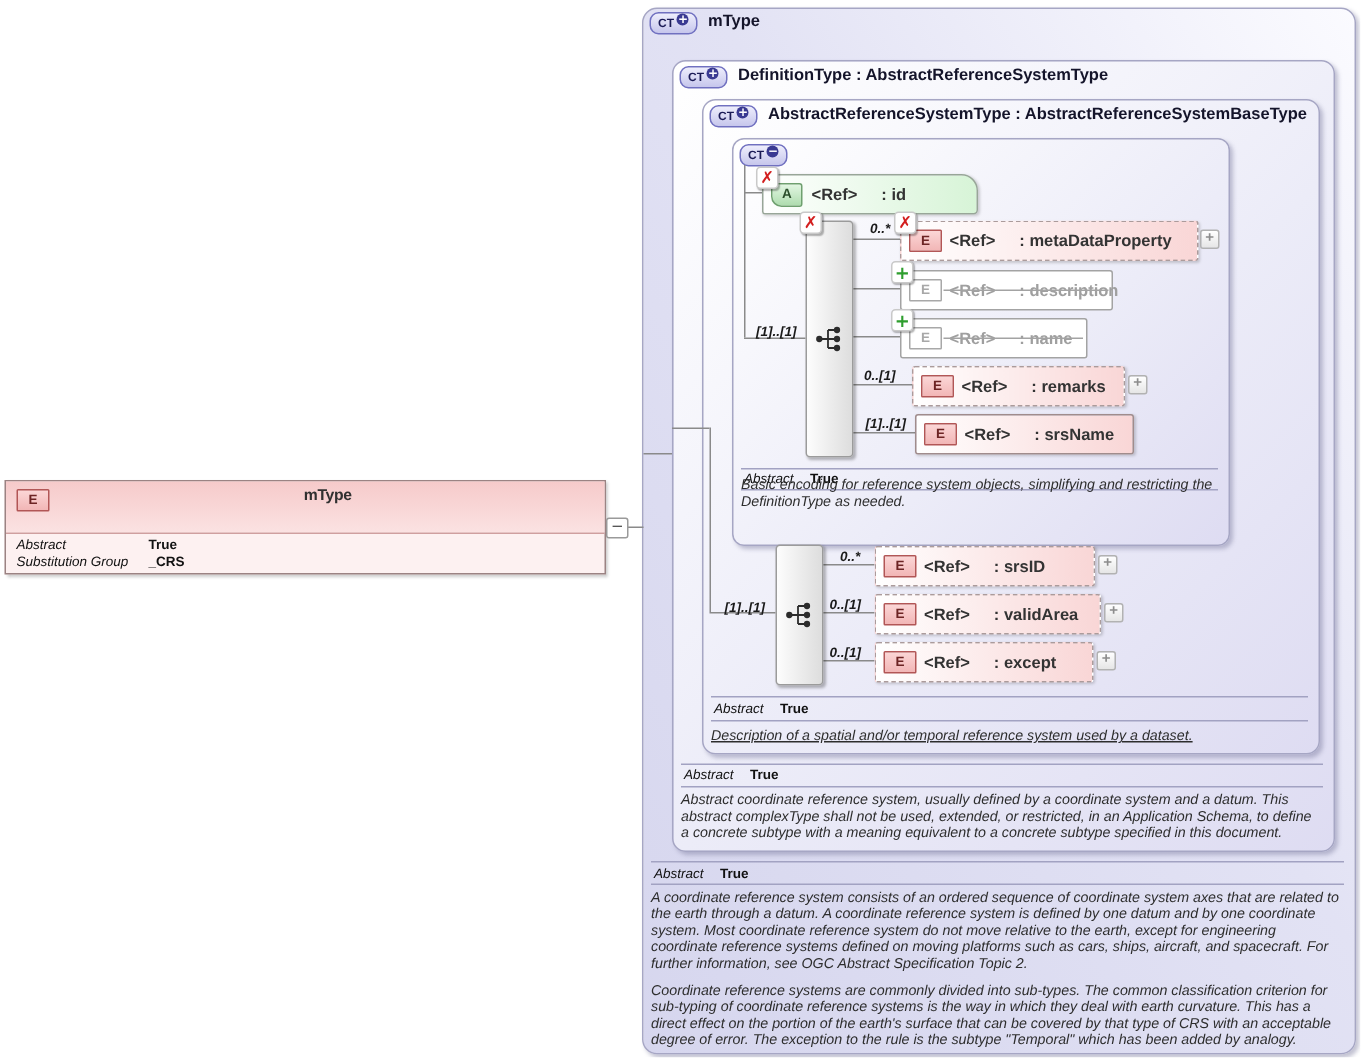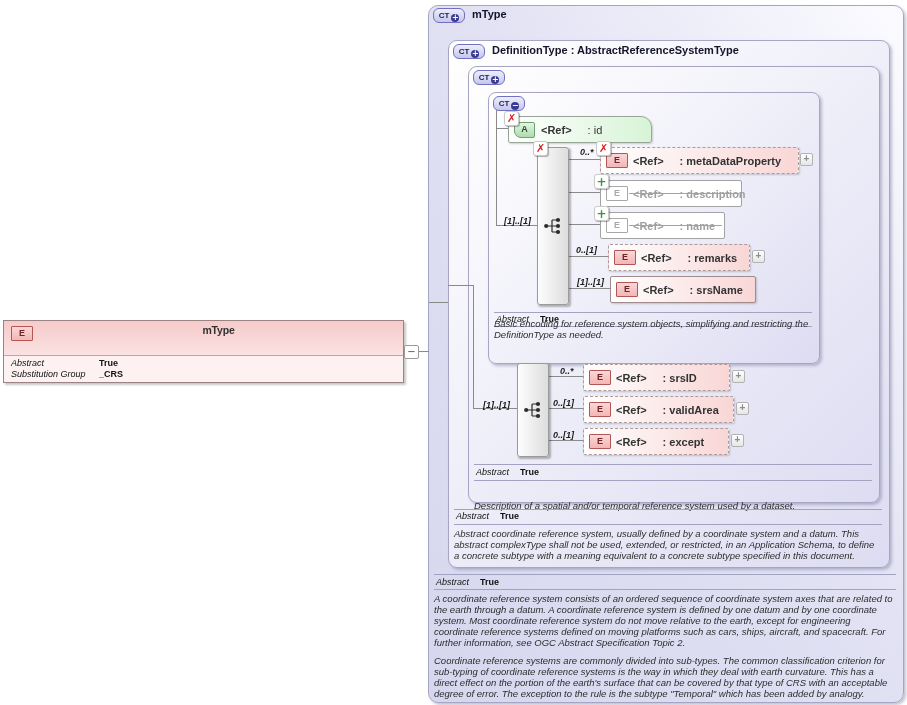--- a/index.html
+++ b/index.html
@@ -14,21 +14,21 @@
   #panel2{left:448px;top:40px;width:440px;height:526px;border-radius:9px;
           background:linear-gradient(135deg,#ffffff 0%,#ececf8 55%,#dedcf2 100%);}
   #panel3{left:468px;top:66px;width:410px;height:435px;border-radius:9px;
           background:linear-gradient(135deg,#ffffff 0%,#ececf8 55%,#dedcf2 100%);}
   #panel4{left:488px;top:92px;width:330px;height:270px;border-radius:8px;
           background:linear-gradient(135deg,#ffffff 0%,#ececf8 60%,#dedcf2 100%);}
 
   .phead{position:absolute;display:flex;align-items:flex-start;gap:7px;
          font-size:11px;font-weight:bold;color:#14142a;line-height:13px;white-space:nowrap;}
   .ct{flex:0 0 auto;width:30px;height:13px;margin-top:0;border:1px solid #7070c0;border-radius:6px;
-      background:linear-gradient(#eeeefc,#c6c6ec);display:flex;align-items:flex-end;justify-content:center;
+      background:linear-gradient(#eeeefc,#c6c6ec);display:flex;align-items:flex-start;justify-content:center;
       gap:2px;font-size:8px;font-weight:bold;color:#1a1a55;}
   .ct .c{width:8px;height:8px;border-radius:50%;background:#3a3a92;color:#ffffff;
          font-size:8px;line-height:8px;text-align:center;font-weight:bold;
          font-family:"DejaVu Sans",sans-serif;}
 
   
   .rule{position:absolute;height:1px;background:#a2a2c2;}
   .facet{position:absolute;font-size:9px;color:#101010;white-space:nowrap;}
   .facet .fl{font-style:italic;}
   .facet .fv{font-weight:bold;margin-left:11px;}
@@ -120,20 +120,21 @@
         <span>CT</span>
         <span class="c">+</span>
       </span>
     <span class="ptitle">DefinitionType : AbstractReferenceSystemType</span>
   </div>
   <div class="phead" style="left:473px;top:70px;">
     <span class="ct">
         <span>CT</span>
         <span class="c">+</span>
       </span>
+    <span class="ptitle">AbstractReferenceSystemType : AbstractReferenceSystemBaseType</span>
   </div>
   <div class="phead" style="left:493px;top:96px;">
     <span class="ct">
         <span>CT</span>
         <span class="c">−</span>
       </span>
   </div>
 
   <div class="hl" style="left:417px;top:351px;width:12px;"></div>
   <div class="hl" style="left:429px;top:302px;width:19px;"></div>
@@ -150,21 +151,21 @@
   <div class="hl" style="left:567px;top:256px;width:41px;"></div>
   <div class="hl" style="left:567px;top:288px;width:43px;"></div>
 
   <div class="hl" style="left:547px;top:376px;width:36px;"></div>
   <div class="hl" style="left:547px;top:408px;width:36px;"></div>
   <div class="hl" style="left:547px;top:440px;width:36px;"></div>
 
   <div id="attr-box">
     <span class="ai">A</span>
     <span class="t" style="font-size:11px;font-weight:bold;color:#333;">&lt;Ref&gt;</span>
-    <span class="t" style="font-size:11px;font-weight:normal;color:#333;margin-left:16px;">: id</span>
+    <span class="t" style="font-size:11px;font-weight:bold;color:#333;margin-left:16px;">: id</span>
   </div>
   <div class="bdg del" style="left:504px;top:111px;">✗</div>
 
   <div class="occ" style="left:504px;top:216px;">[1]..[1]</div>
   <div class="grp" style="left:537px;top:147px;height:156px;">
     <svg width="20" height="18" viewBox="0 0 20 18">
       <path d="M2 9 H9 M9 3 V15 M9 3 H14 M9 9 H14 M9 15 H14" stroke="#2b2b2b" stroke-width="1.2" fill="none"></path>
       <circle cx="3.2" cy="9" r="2.1" fill="#2b2b2b"></circle>
         <circle cx="15" cy="3" r="2.1" fill="#2b2b2b"></circle>
       <circle cx="15" cy="9" r="2.1" fill="#2b2b2b"></circle>
@@ -251,21 +252,21 @@
     <span class="t">&lt;Ref&gt;</span>
     <span class="t t2">: except</span>
   </div>
   <div class="xp" style="left:731px;top:434px;">+</div>
 
   <div class="rule" style="left:474px;top:464px;width:398px;"></div>
   <div class="facet" style="left:476px;top:467px;">
     <span class="fl">Abstract</span><span class="fv">True</span>
   </div>
   <div class="rule" style="left:474px;top:480px;width:398px;"></div>
-  <div class="anno" style="left:474px;top:500px;width:400px;">Description of a spatial and/or temporal reference system used by a dataset.</div>
+  <div class="anno" style="left:474px;top:485px;width:400px;text-decoration:underline;">Description of a spatial and/or temporal reference system used by a dataset.</div>
 
   <div class="rule" style="left:454px;top:509px;width:428px;"></div>
   <div class="facet" style="left:456px;top:511px;">
     <span class="fl">Abstract</span><span class="fv">True</span>
   </div>
   <div class="rule" style="left:454px;top:524px;width:428px;"></div>
   <div class="anno" style="left:454px;top:528px;width:428px;">Abstract coordinate reference system, usually defined by a coordinate system and a datum. This abstract complexType shall not be used, extended, or restricted, in an Application Schema, to define a concrete subtype with a meaning equivalent to a concrete subtype specified in this document.</div>
 
   <div class="rule" style="left:434px;top:574px;width:462px;"></div>
   <div class="facet" style="left:436px;top:577px;">

